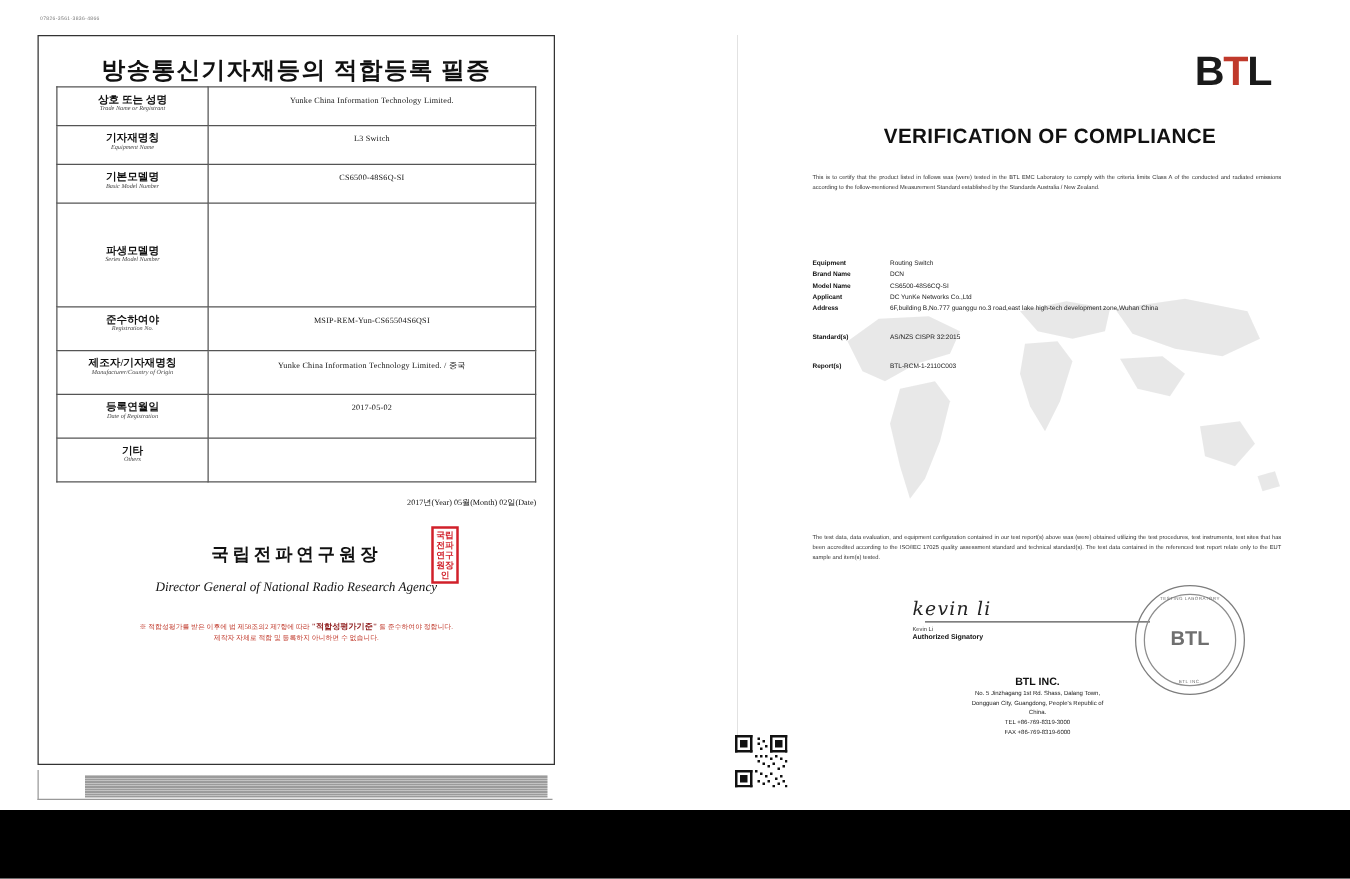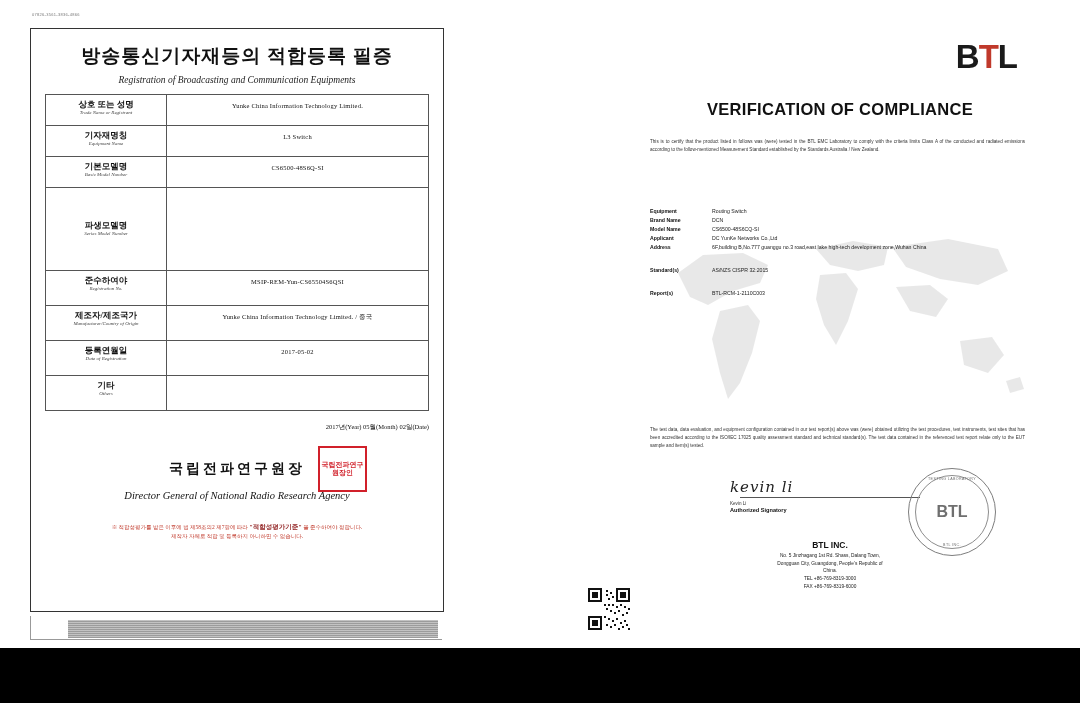--- a/index.html
+++ b/index.html
@@ -148,21 +148,21 @@
     font-size: 14px;
     font-weight: bold;
     letter-spacing: 3px;
     color: #111;
     margin-top: 28px;
   }
   .seal {
     position: absolute;
     right: 62px;
     top: -14px;
-    width: 49px;
+    width: 22px;
     height: 46px;
     border: 2px solid #d1202a;
     color: #d1202a;
     font-size: 7px;
     line-height: 1.15;
     display: flex;
     align-items: center;
     justify-content: center;
     text-align: center;
     font-weight: bold;
@@ -391,21 +391,20 @@
 
 <div class="page">
 
   <div class="cert-left">
 
     <div class="tiny-code">07826-3561-3836-4866</div>
 
     <div class="cert-box">
 
       <div class="cert-title">방송통신기자재등의 적합등록 필증</div>
-      <div class="cert-subtitle">Registration of Broadcasting and Communication Equipments</div>
 
       <table class="cert-table">
         <tbody>
             <tr class="row-norm">
           <td class="label-cell">
             <span class="kr">상호 또는 성명</span>
             <span class="en">Trade Name or Registrant</span>
           </td>
           <td>
             <span class="val">Yunke China Information Technology Limited.</span>
@@ -442,21 +441,21 @@
           <td class="label-cell">
             <span class="kr">준수하여야</span>
             <span class="en">Registration No.</span>
           </td>
           <td>
             <span class="val">MSIP-REM-Yun-CS65504S6QSI</span>
           </td>
         </tr>
         <tr class="row-mid">
           <td class="label-cell">
-            <span class="kr">제조자/제조국가</span>
+            <span class="kr">제조자/기자재명칭</span>
             <span class="en">Manufacturer/Country of Origin</span>
           </td>
           <td>
             <span class="val">Yunke China Information Technology Limited. / 중국</span>
           </td>
         </tr>
         <tr class="row-mid">
           <td class="label-cell">
             <span class="kr">등록연월일</span>
             <span class="en">Date of Registration</span>

